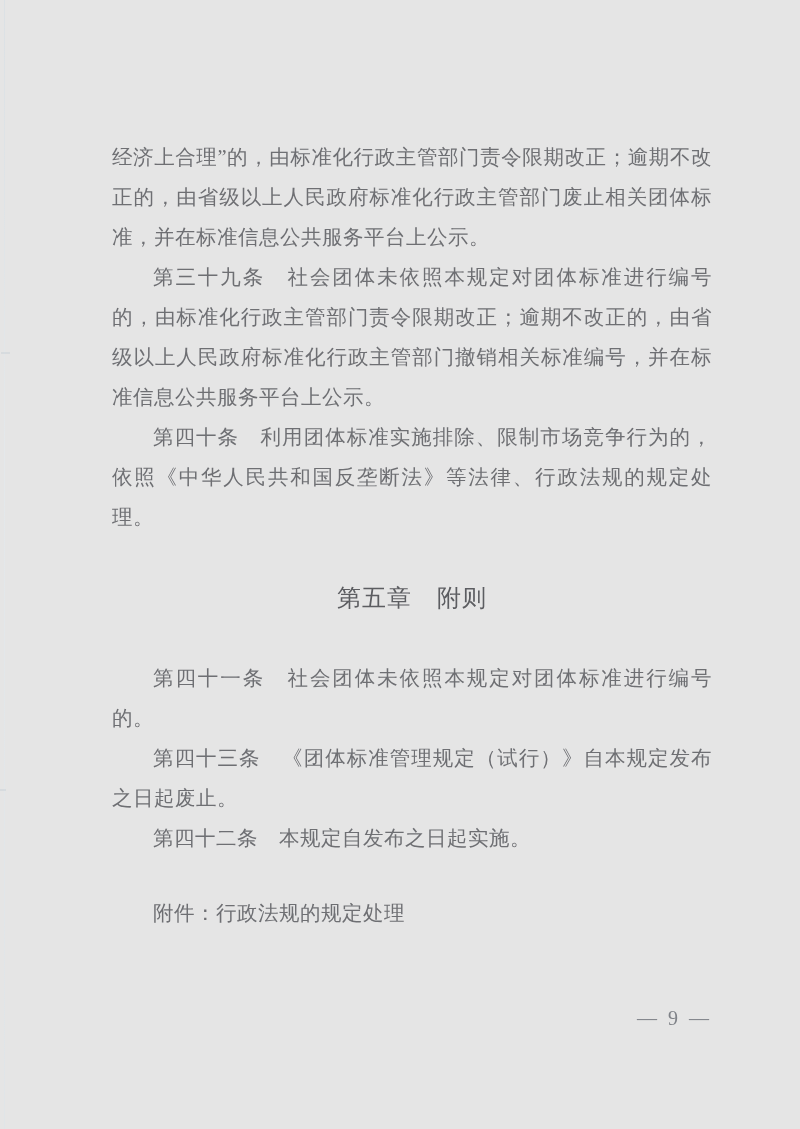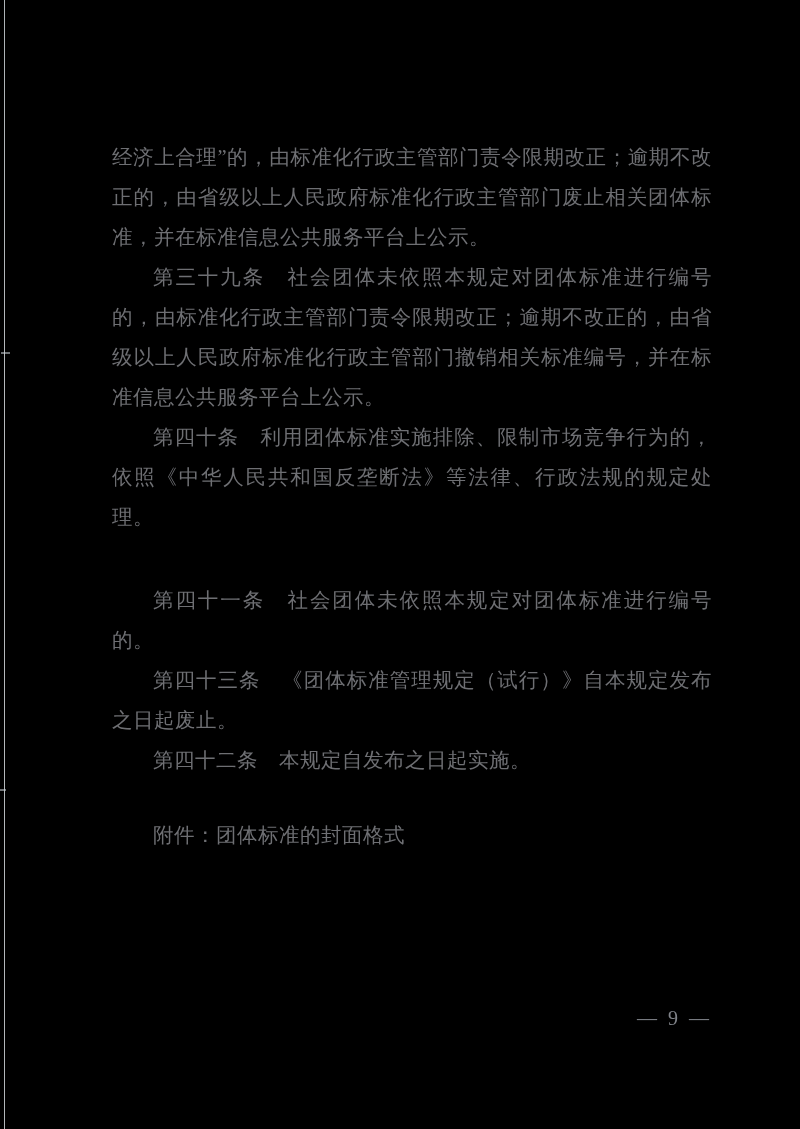--- a/index.html
+++ b/index.html
@@ -10,21 +10,21 @@
     width: 800px;
     height: 1129px;
     background: #ffffff;
     position: relative;
     overflow: hidden;
     font-family: "Liberation Serif", "DejaVu Serif", serif;
   }
   .page {
     position: absolute;
     inset: 0;
-    background: #000000;
+    background: #e5e5e5;
   }
   
   .scan-edge {
     position: absolute;
     left: 4px;
     top: 0;
     width: 1px;
     height: 1129px;
     background: linear-gradient(180deg, #d9e0e5 0%, #e4e9ec 40%, #dfe5e9 100%);
     opacity: 0.8;
@@ -89,26 +89,27 @@
   <div class="speck speck-b"></div>
 
   <div class="content">
 
     <p class="body-par">经济上合理”的，由标准化行政主管部门责令限期改正；逾期不改正的，由省级以上人民政府标准化行政主管部门废止相关团体标准，并在标准信息公共服务平台上公示。</p>
 
     <p class="body-par indent">第三十九条　社会团体未依照本规定对团体标准进行编号的，由标准化行政主管部门责令限期改正；逾期不改正的，由省级以上人民政府标准化行政主管部门撤销相关标准编号，并在标准信息公共服务平台上公示。</p>
 
     <p class="body-par indent">第四十条　利用团体标准实施排除、限制市场竞争行为的，依照《中华人民共和国反垄断法》等法律、行政法规的规定处理。</p>
 
+    <h2 class="chapter-heading">第五章　附则</h2>
 
     <p class="body-par indent first-after-heading">第四十一条　社会团体未依照本规定对团体标准进行编号的。</p>
 
     <p class="body-par indent">第四十三条　《团体标准管理规定（试行）》自本规定发布之日起废止。</p>
 
     <p class="body-par indent">第四十二条　本规定自发布之日起实施。</p>
 
-    <p class="body-par indent attachment-note">附件：团体标准的封面格式</p>
+    <p class="body-par indent attachment-note">附件：行政法规的规定处理</p>
 
   </div>
 
   <div class="page-number">— 9 —</div>
 
 </div>
 
 </body></html>

